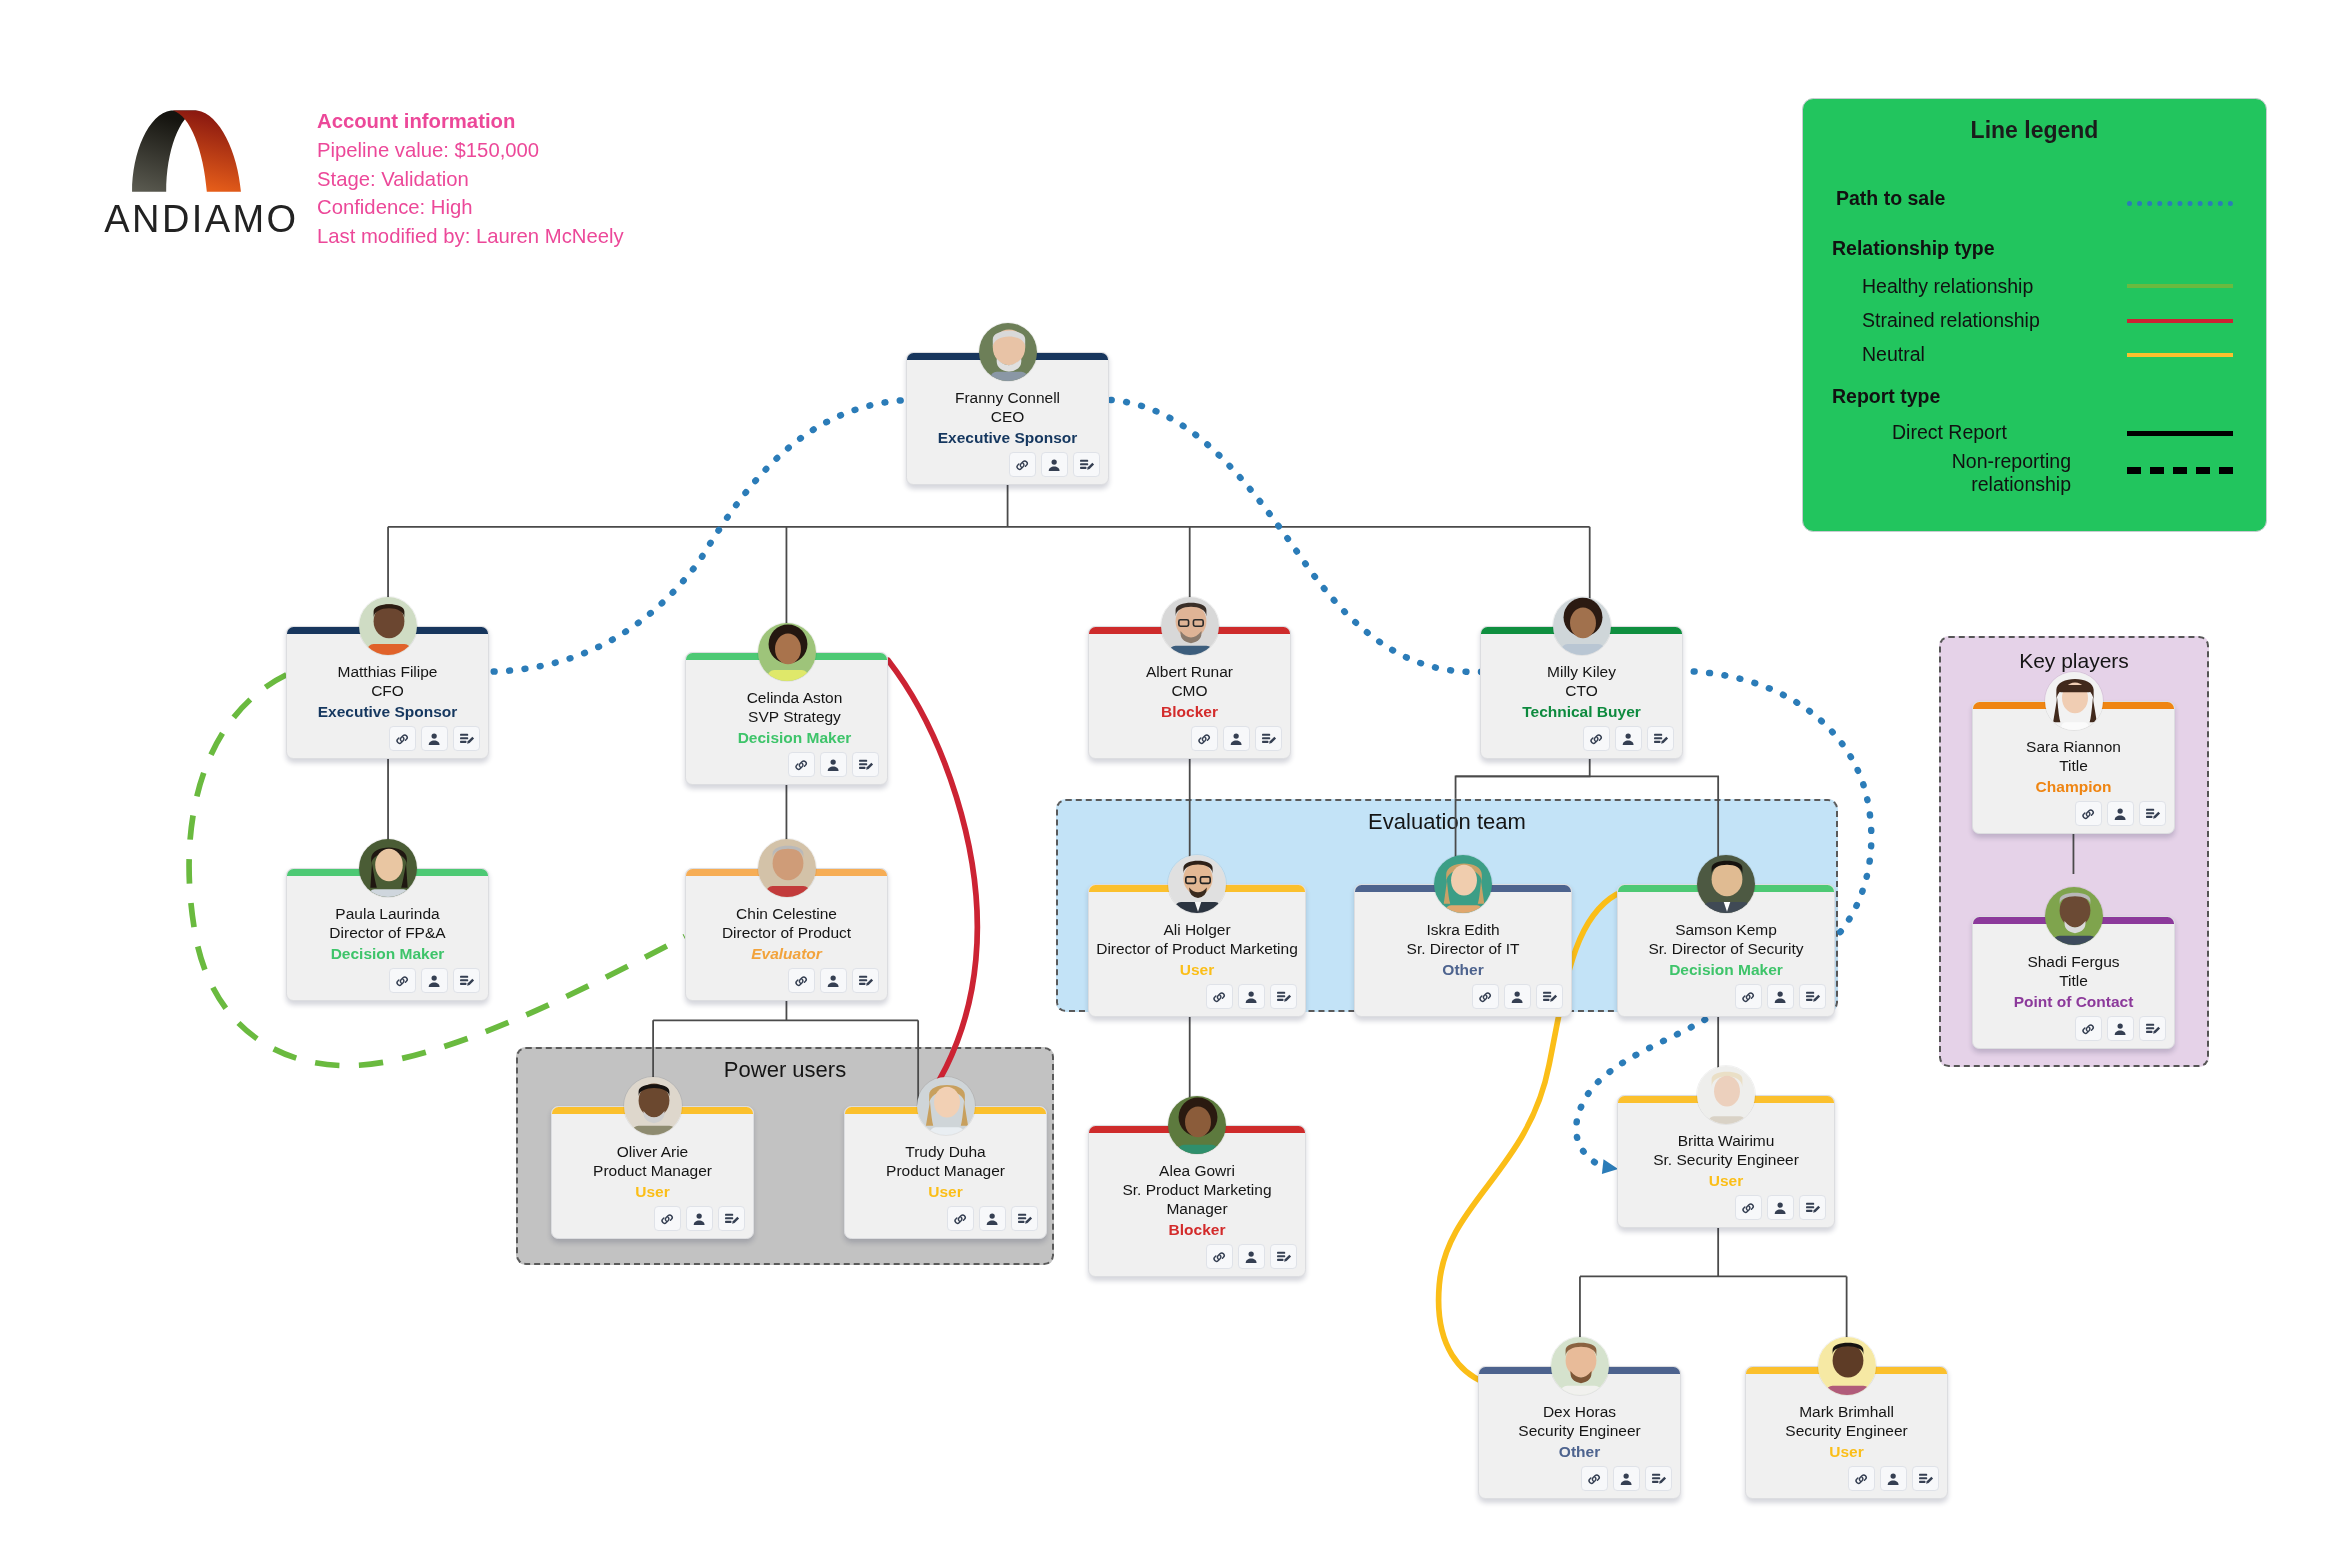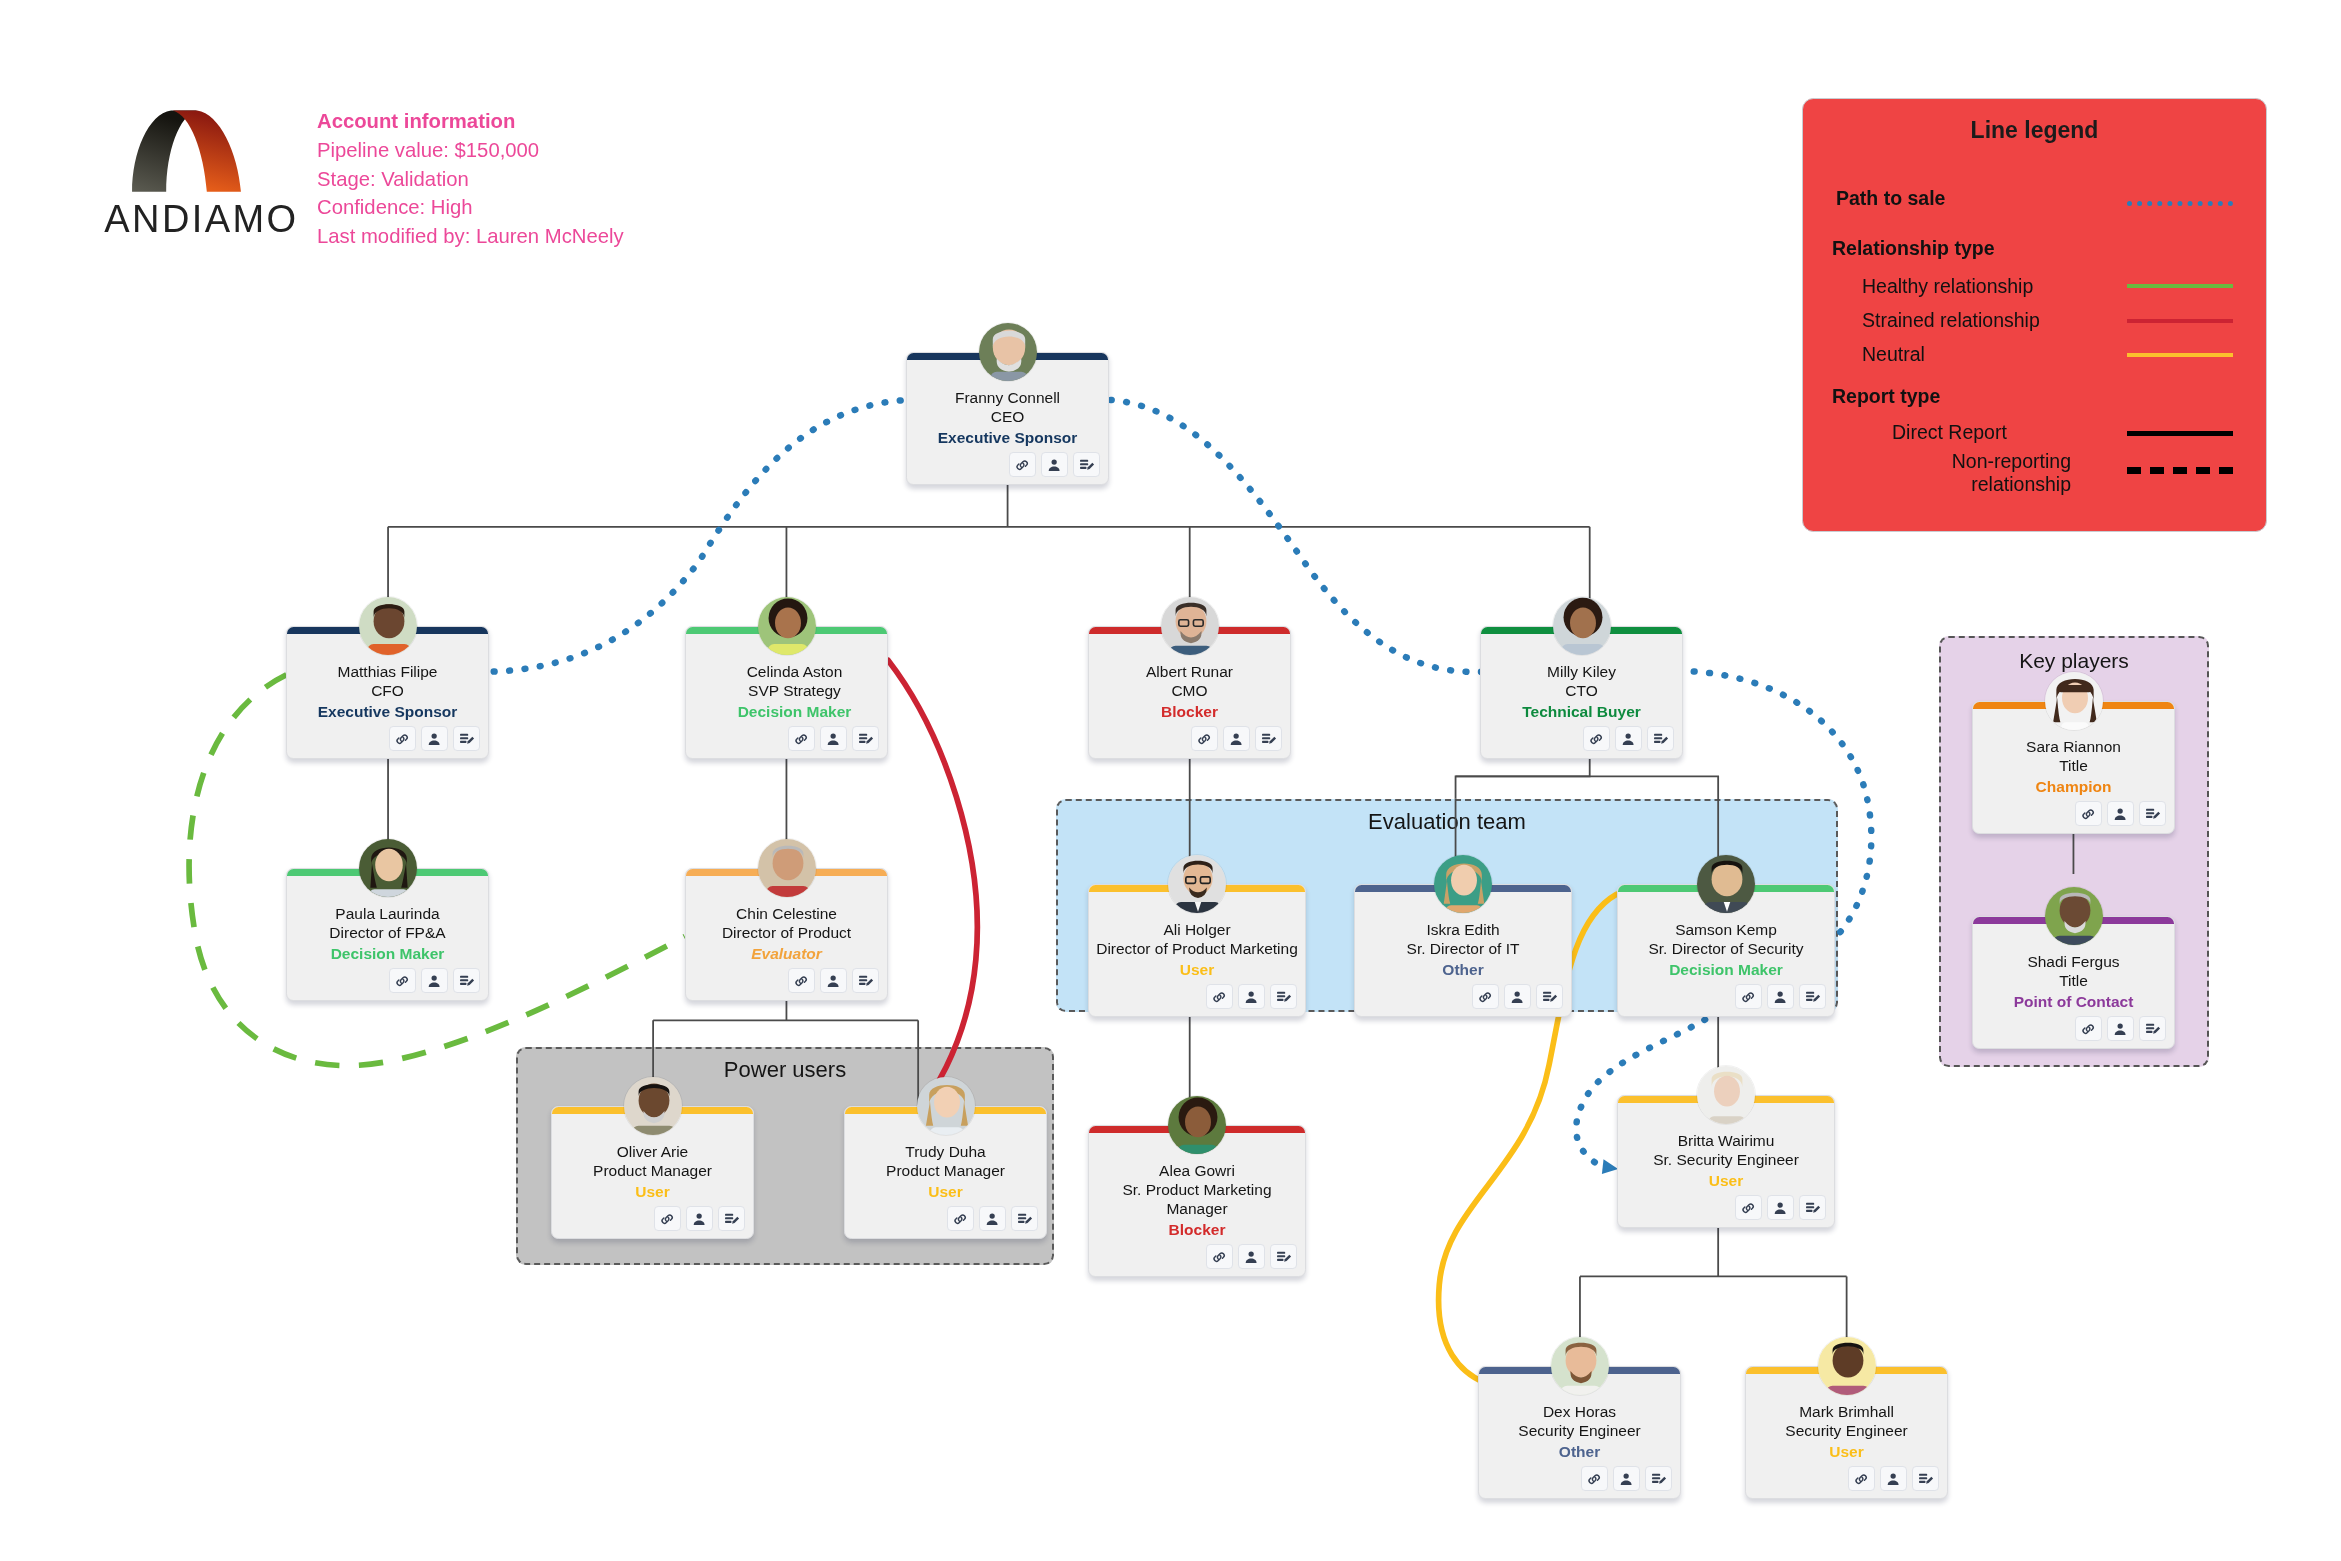--- a/index.html
+++ b/index.html
@@ -20,21 +20,21 @@
     font-family: "Liberation Sans", sans-serif;
     font-size: 38px; letter-spacing: 2.4px; color: #222; font-weight: 300;
     margin-top: 3.3px; margin-left: 3.3px;
   }
   #account-info { position: absolute; left: 317px; top: 107px; font-size: 20.3px; line-height: 1.42; color: #ec4899; }
   #account-info .ai-title { font-weight: bold; }
 
   
   #legend {
     position: absolute; left: 1802px; top: 98px; width: 465px; height: 434px;
-    border: 1.6px solid #c9ccd1; border-radius: 11.4px; background: #ef4444;
+    border: 1.6px solid #c9ccd1; border-radius: 11.4px; background: #22c55e;
   }
   #legend-title { text-align: center; font-weight: bold; font-size: 23px; margin-top: 18px; color: #1b1b1b; }
   .lg-row { position: absolute; display: flex; align-items: center; }
   .lg-label { font-size: 19.5px; color: #111; }
   .lg-label.bold { font-weight: bold; }
   .lg-swatch { position: absolute; right: 33px; width: 109px; height: 0; }
 
   .sw-dotted { border-top: 5.7px dotted #2b7cb8; width: 106px; }
   .sw-solid { width: 106px; height: 4.1px; }
   .sw-black { width: 106px; height: 4.9px; background: #000; }
@@ -294,21 +294,21 @@
           <div class="act-btn">
             <svg viewBox="0 0 24 24">
               <rect x="3" y="4" width="12" height="3.1" rx="1"></rect>
               <rect x="3" y="9.2" width="12" height="3.1" rx="1"></rect>
               <rect x="3" y="14.4" width="9.5" height="3.1" rx="1"></rect>
               <path d="M21.1 8.5 14.4 15.2l-.9 3.5 3.5-.9 6.7-6.7z"></path>
             </svg>
           </div>
         </div>
       </div>
-      <div class="card" style="left: 685px; top: 626px; padding-left: 16px;">
+      <div class="card" style="left: 685px; top: 652px; padding-left: 16px;">
         <div class="topbar b-dm"></div>
         <div class="avatar">
           <svg viewBox="0 0 74 74">
             <use href="#a-celinda"></use>
           </svg>
         </div>
         <div class="cname">Celinda Aston</div>
         <div class="ctitle">SVP Strategy</div>
         <div class="crole r-dm">Decision Maker</div>
         <div class="actions">

